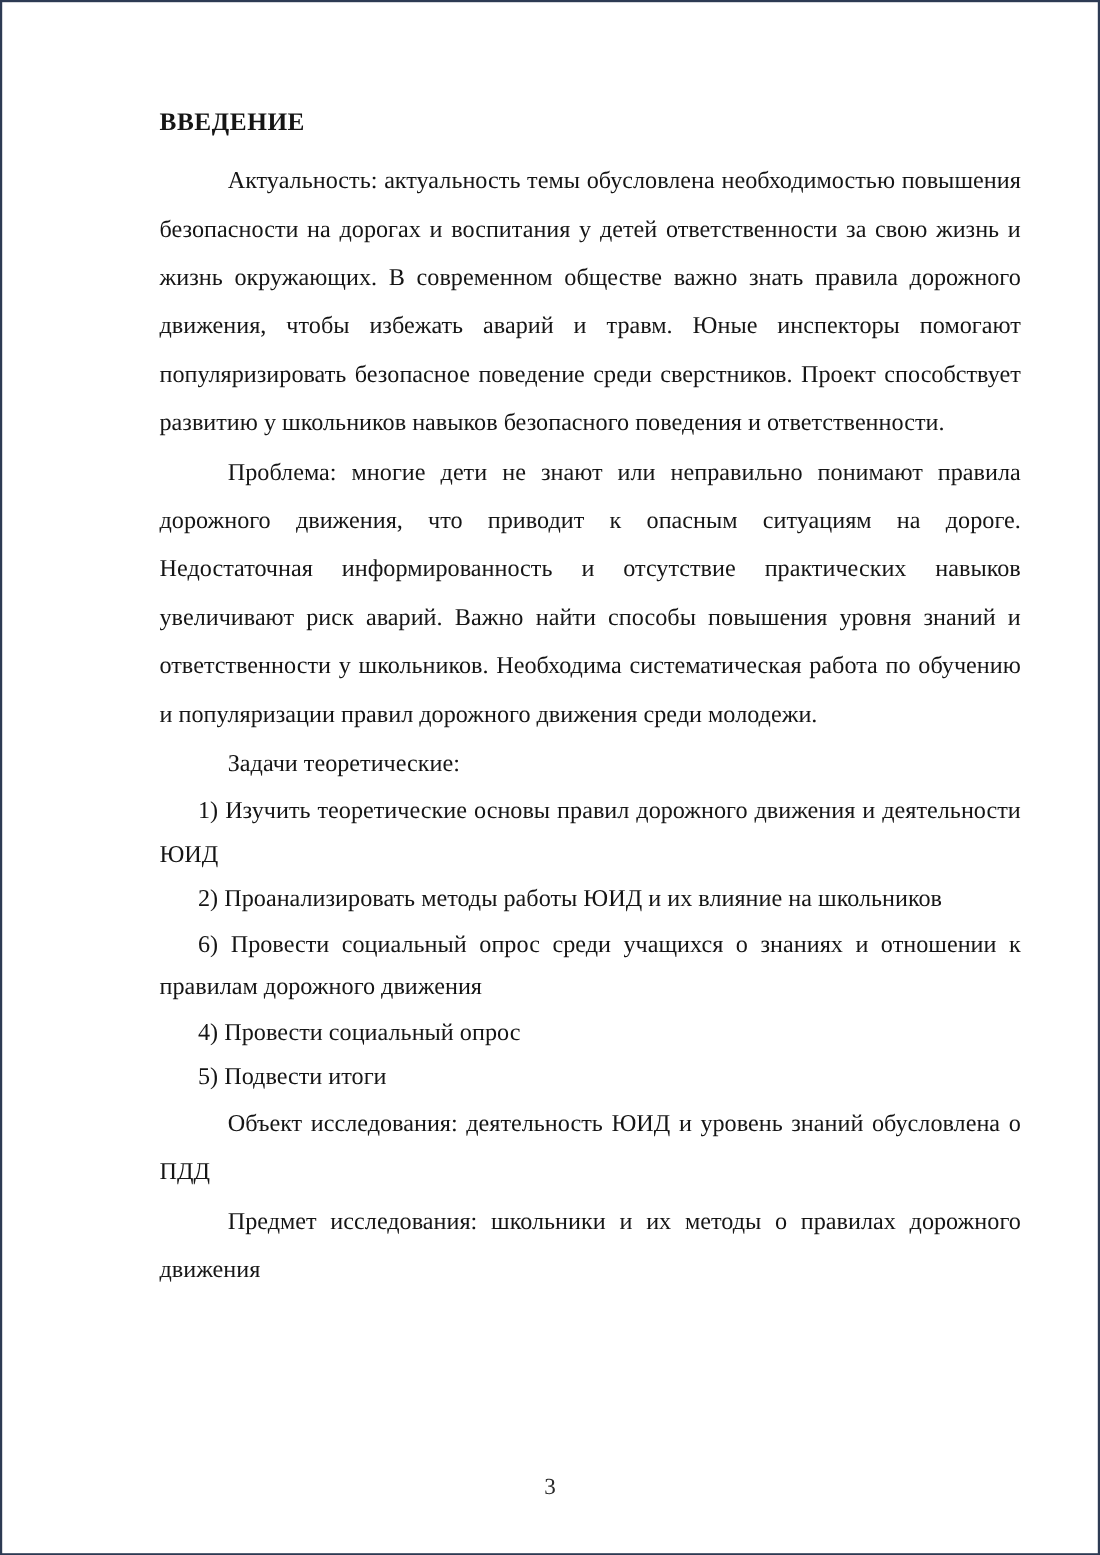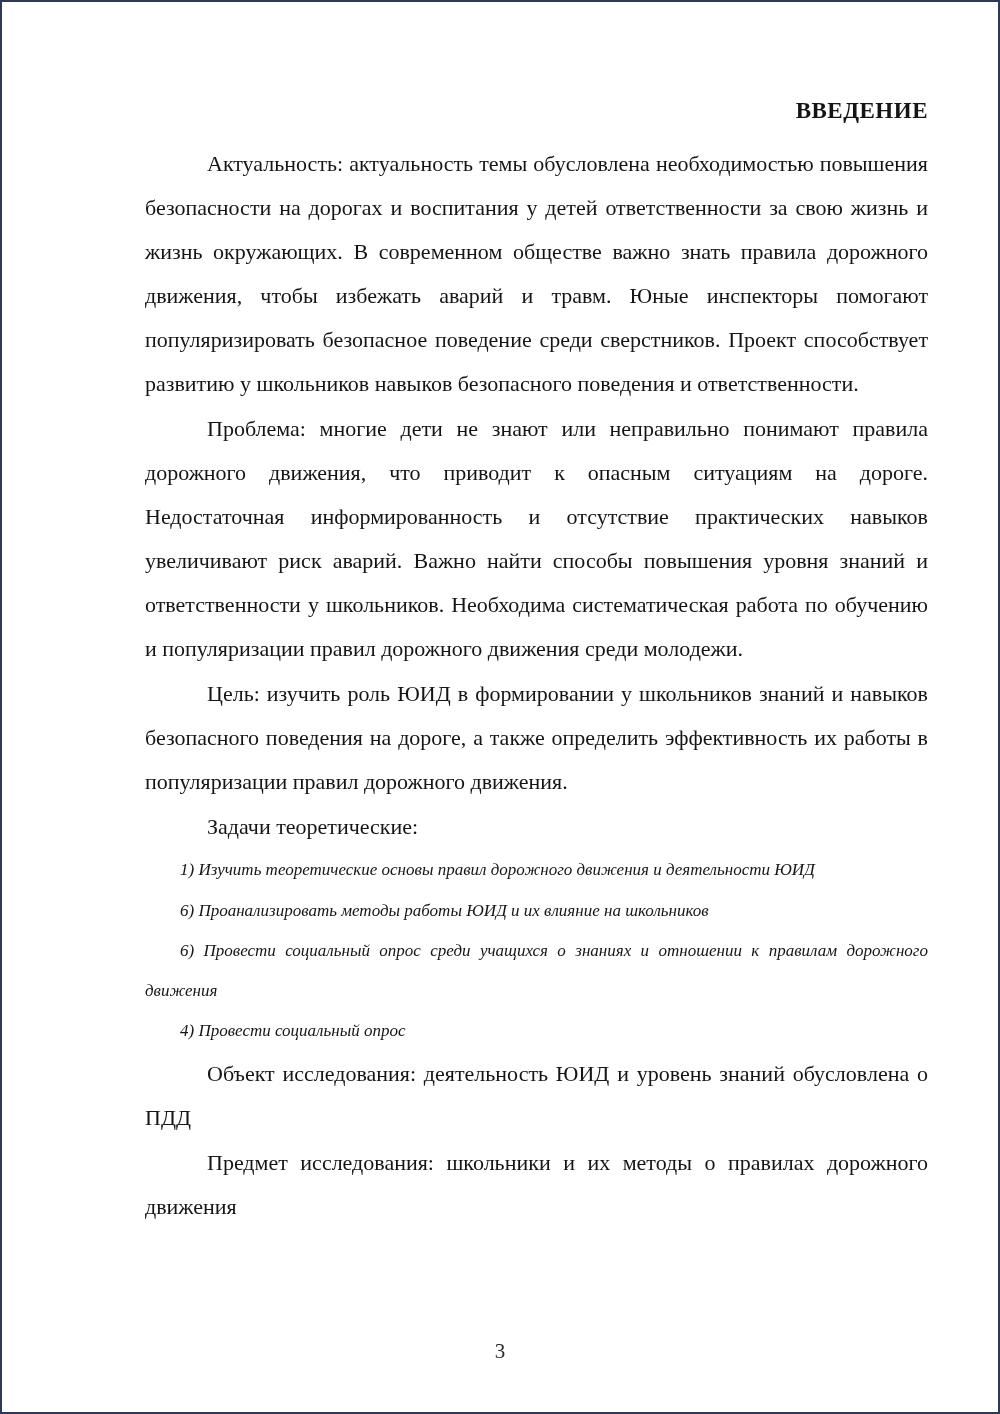--- a/index.html
+++ b/index.html
@@ -18,41 +18,40 @@
     color: #151515;
     overflow: hidden;
   }
   .content {
     position: absolute;
     top: 94px;
     left: 143px;
     right: 70px;
   }
   .doc-title {
-    text-align: right;
+    text-align: left;
     font-weight: bold;
     font-size: 23px;
     line-height: 30px;
     margin: 0 0 16px 0;
     letter-spacing: 0.5px;
   }
   p.para {
     font-size: 22px;
     line-height: 44px;
     text-align: justify;
     text-indent: 62px;
     margin: 0 0 1px 0;
   }
   p.list-item {
-    font-size: 17px;
+    font-size: 22px;
     line-height: 39.5px;
     text-align: justify;
     text-indent: 35px;
     margin: 0 0 1px 0;
-    font-style: italic;
   }
   .page-number {
     position: absolute;
     bottom: 48px;
     left: 0;
     right: 0;
     text-align: center;
     font-size: 21px;
     color: #2a2a2a;
   }
@@ -62,32 +61,32 @@
 
 <div class="page">
   <div class="content">
 
     <h1 class="doc-title">ВВЕДЕНИЕ</h1>
 
     <p class="para">Актуальность: актуальность темы обусловлена необходимостью повышения безопасности на дорогах и воспитания у детей ответственности за свою жизнь и жизнь окружающих. В современном обществе важно знать правила дорожного движения, чтобы избежать аварий и травм. Юные инспекторы помогают популяризировать безопасное поведение среди сверстников. Проект способствует развитию у школьников навыков безопасного поведения и ответственности.</p>
 
     <p class="para">Проблема: многие дети не знают или неправильно понимают правила дорожного движения, что приводит к опасным ситуациям на дороге. Недостаточная информированность и отсутствие практических навыков увеличивают риск аварий. Важно найти способы повышения уровня знаний и ответственности у школьников. Необходима систематическая работа по обучению и популяризации правил дорожного движения среди молодежи.</p>
 
-    <p class="para">Цель: изучить роль ЮИД в формировании у школьников знаний и навыков безопасного поведения на дороге, а также определить эффективность их работы в популяризации правил дорожного движения.</p>
 
     <p class="para">Задачи теоретические:</p>
 
     <p class="list-item">1) Изучить теоретические основы правил дорожного движения и деятельности ЮИД</p>
 
-    <p class="list-item">6) Проанализировать методы работы ЮИД и их влияние на школьников</p>
+    <p class="list-item">2) Проанализировать методы работы ЮИД и их влияние на школьников</p>
 
     <p class="list-item">6) Провести социальный опрос среди учащихся о знаниях и отношении к правилам дорожного движения</p>
 
     <p class="list-item">4) Провести социальный опрос</p>
 
+    <p class="list-item">5) Подвести итоги</p>
 
     <p class="para">Объект исследования: деятельность ЮИД и уровень знаний обусловлена о ПДД</p>
 
     <p class="para">Предмет исследования: школьники и их методы о правилах дорожного движения</p>
 
   </div>
 
   <div class="page-number">3</div>
 </div>
 

